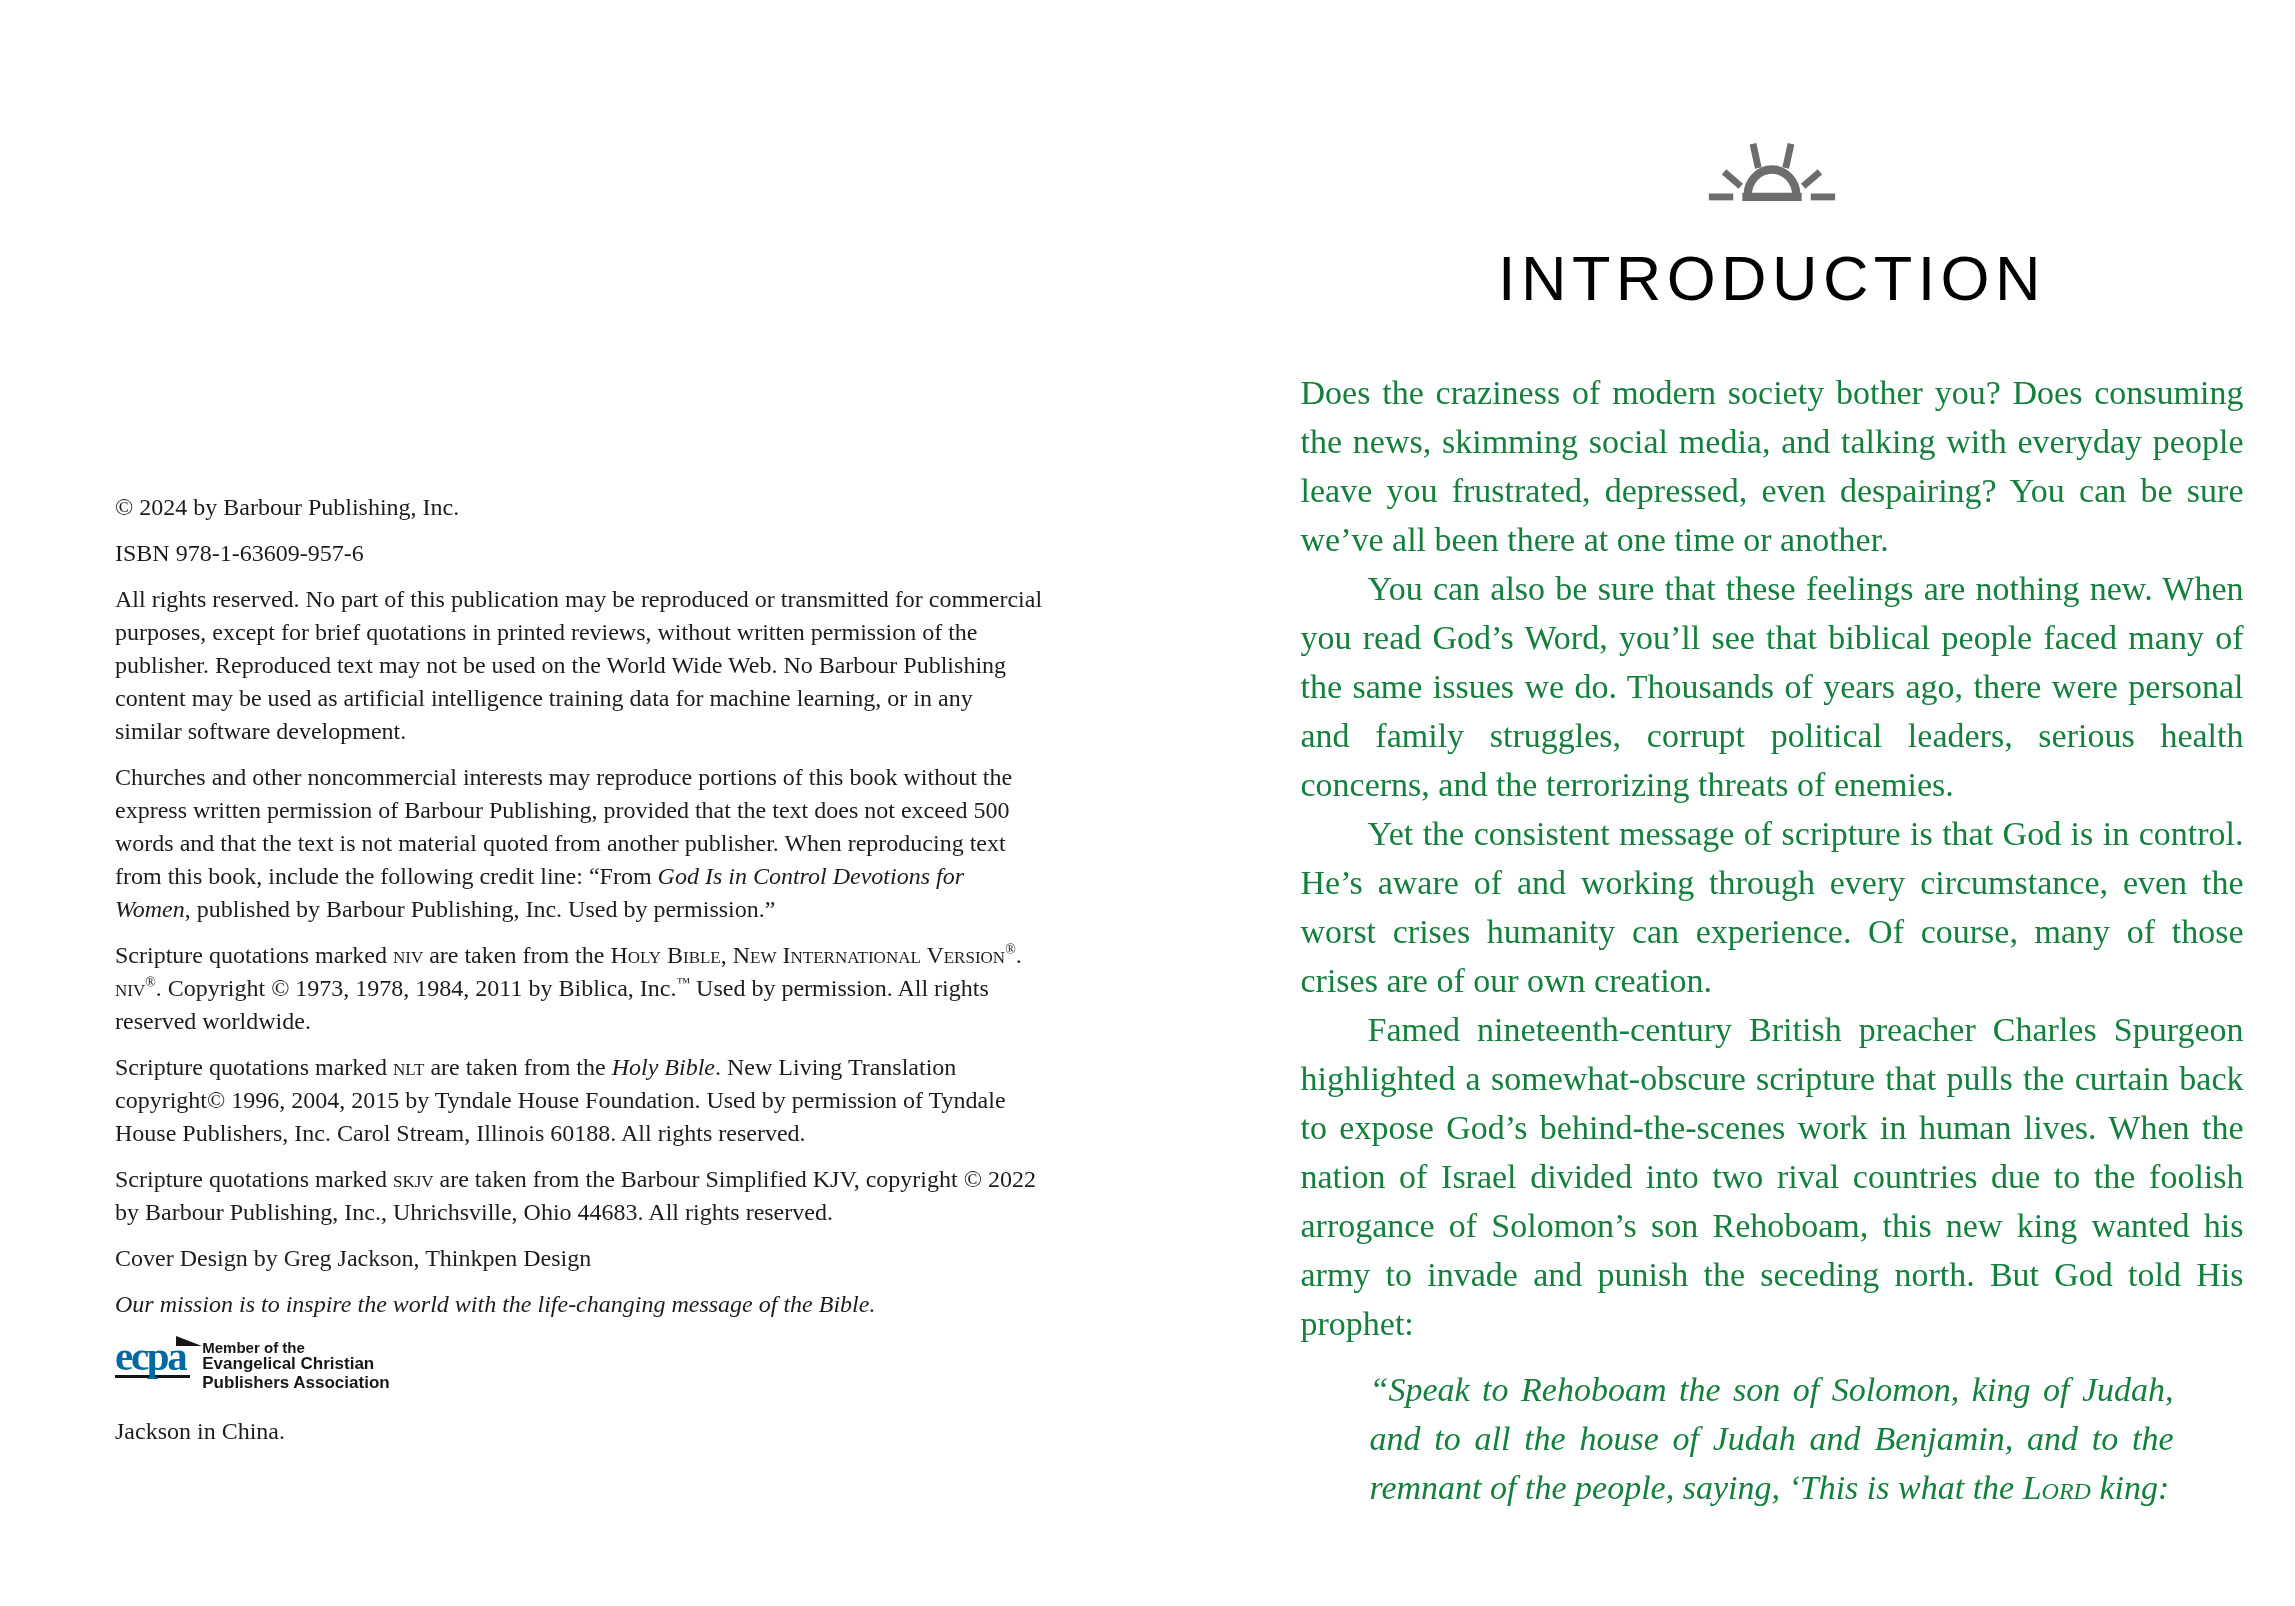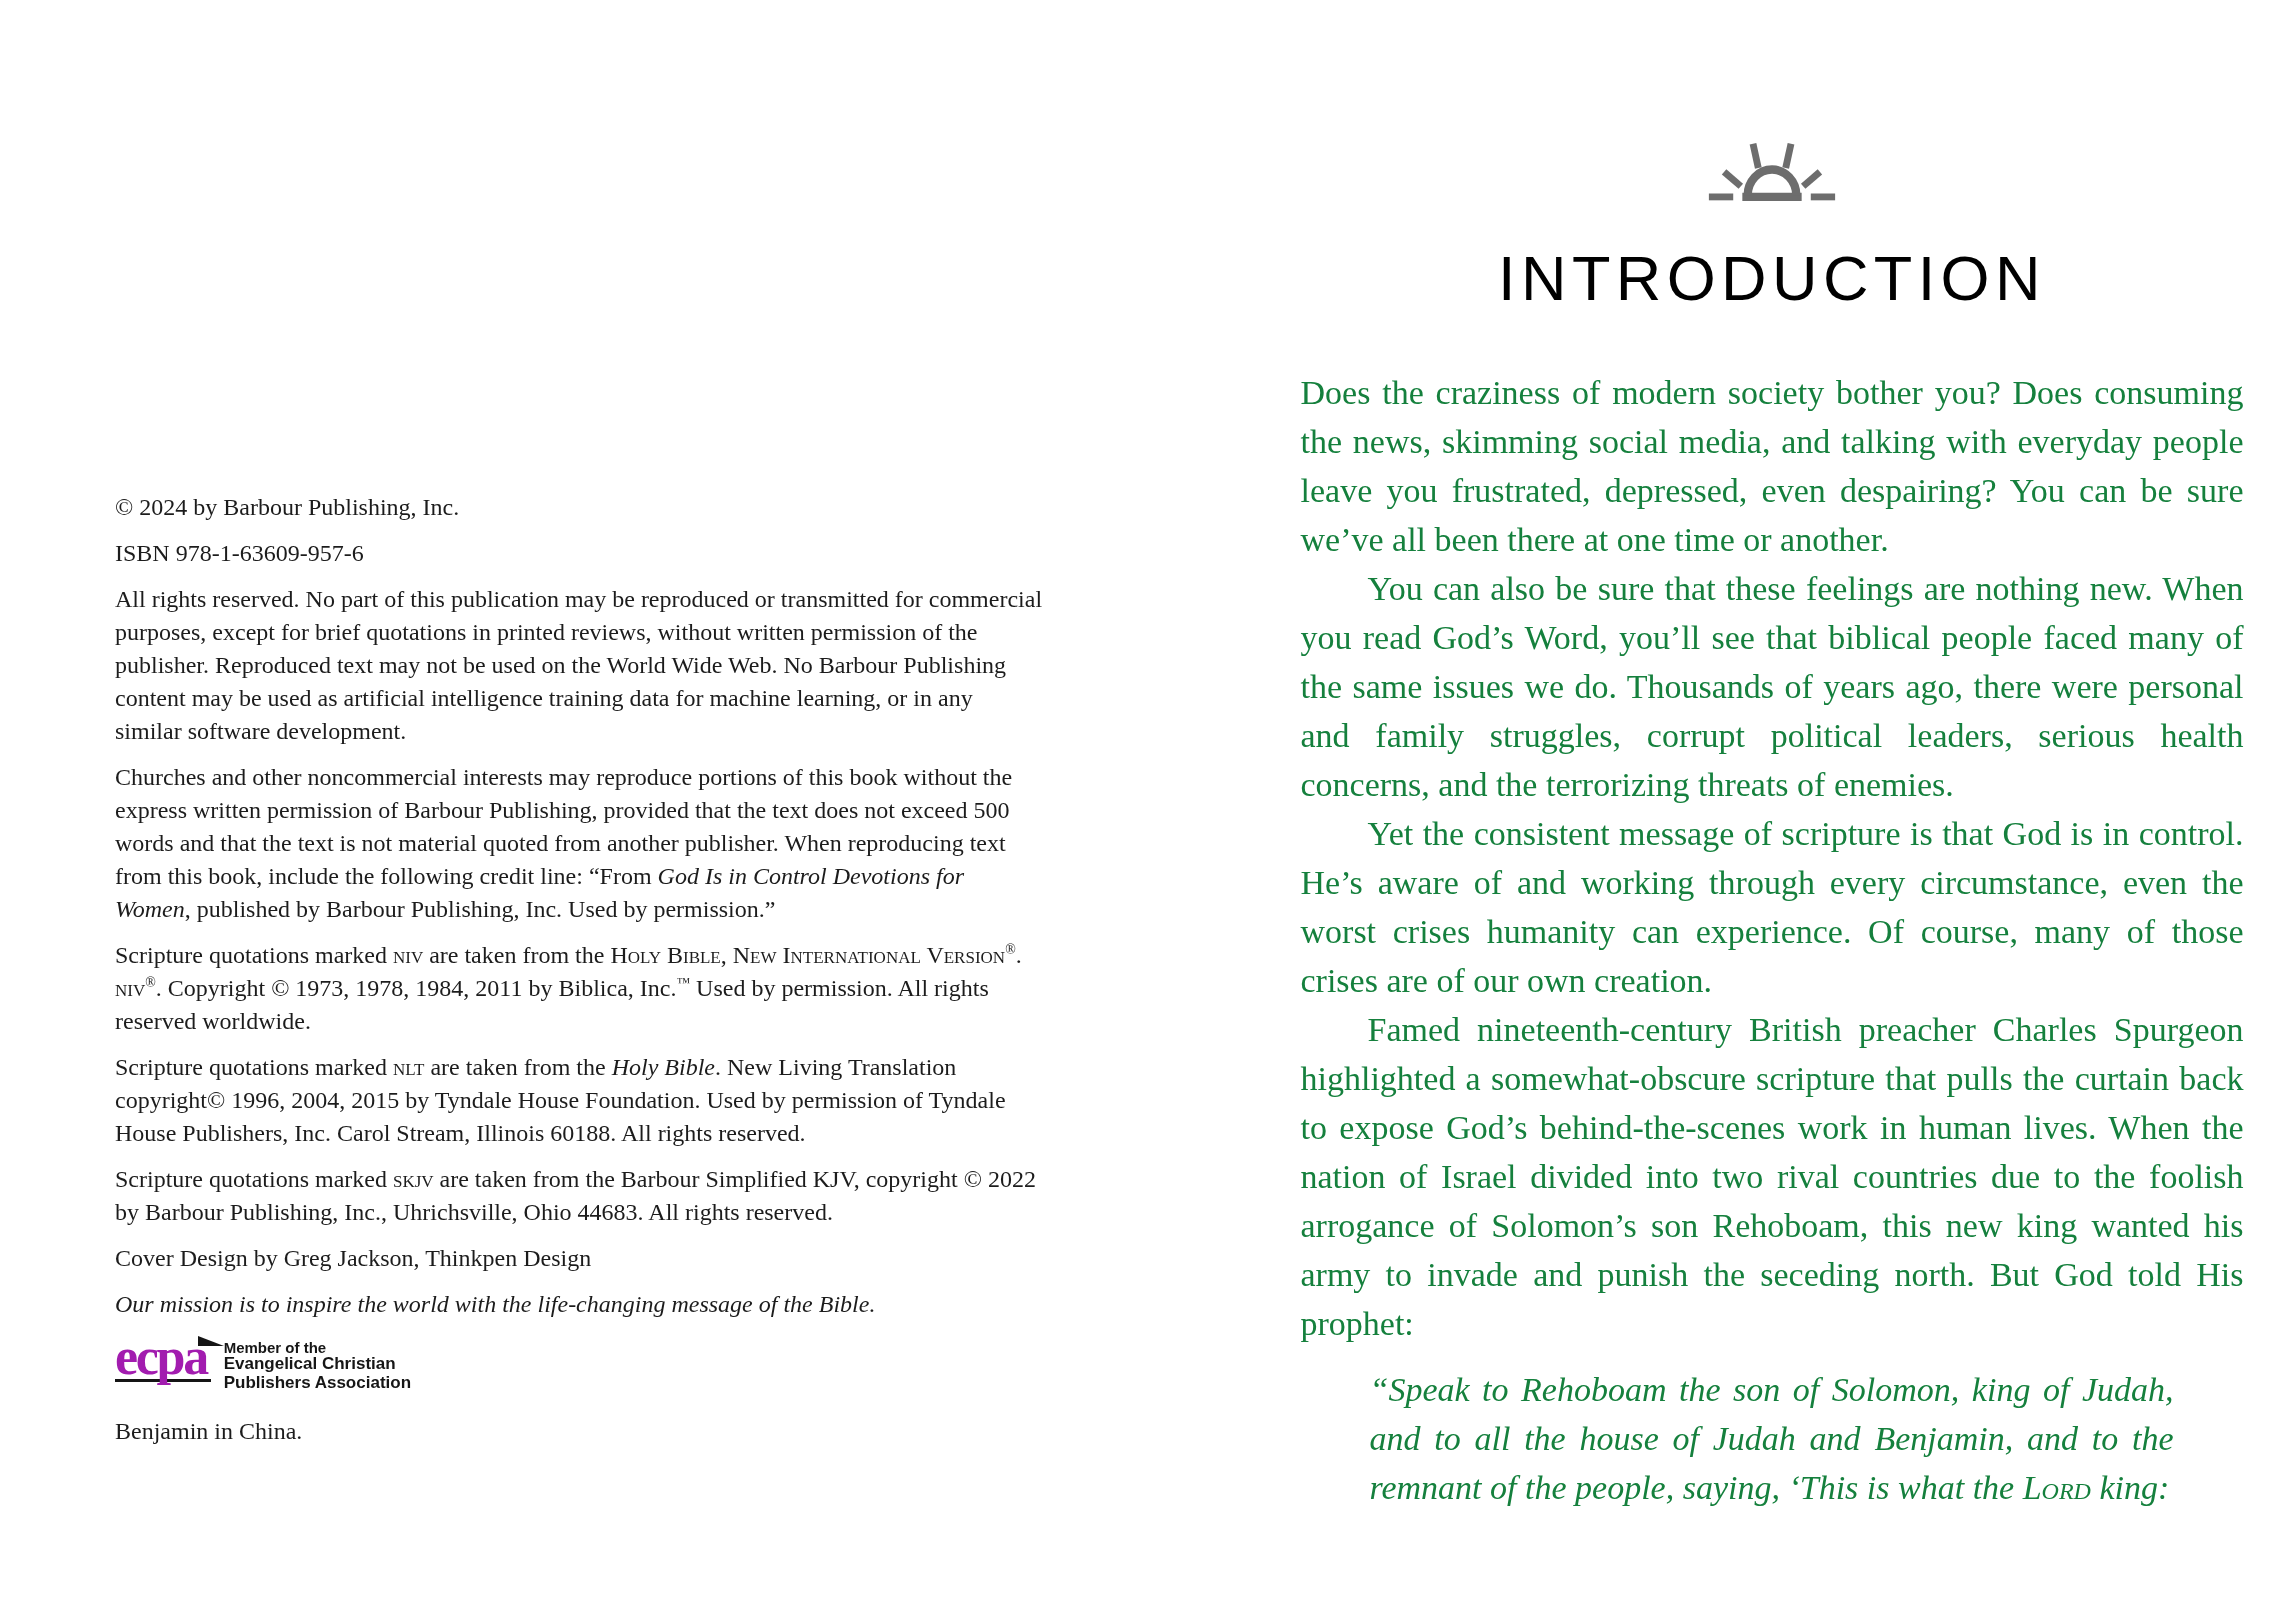--- a/index.html
+++ b/index.html
@@ -10,21 +10,21 @@
   
   .page.left{padding:491px 0 0 115px;}
   .lp-text{width:930px;}
   .lp-text p{margin:0 0 13px 0;font-size:24px;line-height:33px;text-align:left;font-weight:400;}
   .it{font-style:italic;}
   .sc{font-variant:small-caps;}
   .sup{vertical-align:super;font-size:0.58em;line-height:0;}
 
   .ecpa{display:flex;align-items:flex-start;gap:12.2px;margin:18.4px 0 0 0;width:930px;}
   .ecpa-mark{position:relative;display:inline-block;border-bottom:3.8px solid #151515;padding:0 4.6px 0.8px 0;}
-  .ecpa-word{font-family:"Liberation Serif",serif;font-weight:700;font-size:52px;line-height:35px;letter-spacing:-2.3px;color:#a21caf;}
+  .ecpa-word{font-family:"Liberation Serif",serif;font-weight:700;font-size:41px;line-height:35px;letter-spacing:-2.3px;color:#0369a1;}
   .ecpa-flag{position:absolute;top:-3.1px;right:-12.2px;width:0;height:0;border-top:10px solid transparent;border-left:26px solid #151515;}
   .ecpa-member{font-family:"Liberation Sans",sans-serif;font-weight:700;color:#161616;padding-top:1.5px;}
   .ecpa-member .m1{font-size:15px;line-height:13px;}
   .ecpa-member .m2{font-size:17px;line-height:19px;}
   .printed{font-size:24px;line-height:33px;margin:23px 0 0 0;}
 
   
   .page.right{padding:130px 0 0 125px;}
   .rp-inner{width:943px;margin-left:28px;}
   .sun-wrap{display:flex;justify-content:center;width:943px;}
@@ -57,21 +57,21 @@
         <span class="ecpa-word">ecpa</span>
         <span class="ecpa-flag"></span>
       </span>
       <span class="ecpa-member">
         <div class="m1">Member of the</div>
         <div class="m2">Evangelical Christian</div>
         <div class="m2">Publishers Association</div>
       </span>
     </div>
 
-    <p class="printed">Benjamin in China.</p>
+    <p class="printed">Jackson in China.</p>
   </div>
 
   <div class="page right">
     <div class="rp-inner">
 
       <div class="sun-wrap">
         <svg width="130" height="73" viewBox="0 0 170 96" fill="none" xmlns="http://www.w3.org/2000/svg">
           <g stroke="#6d6d6d" stroke-width="9" stroke-linecap="butt">
 
             <line x1="2" y1="88" x2="34" y2="88"></line>

